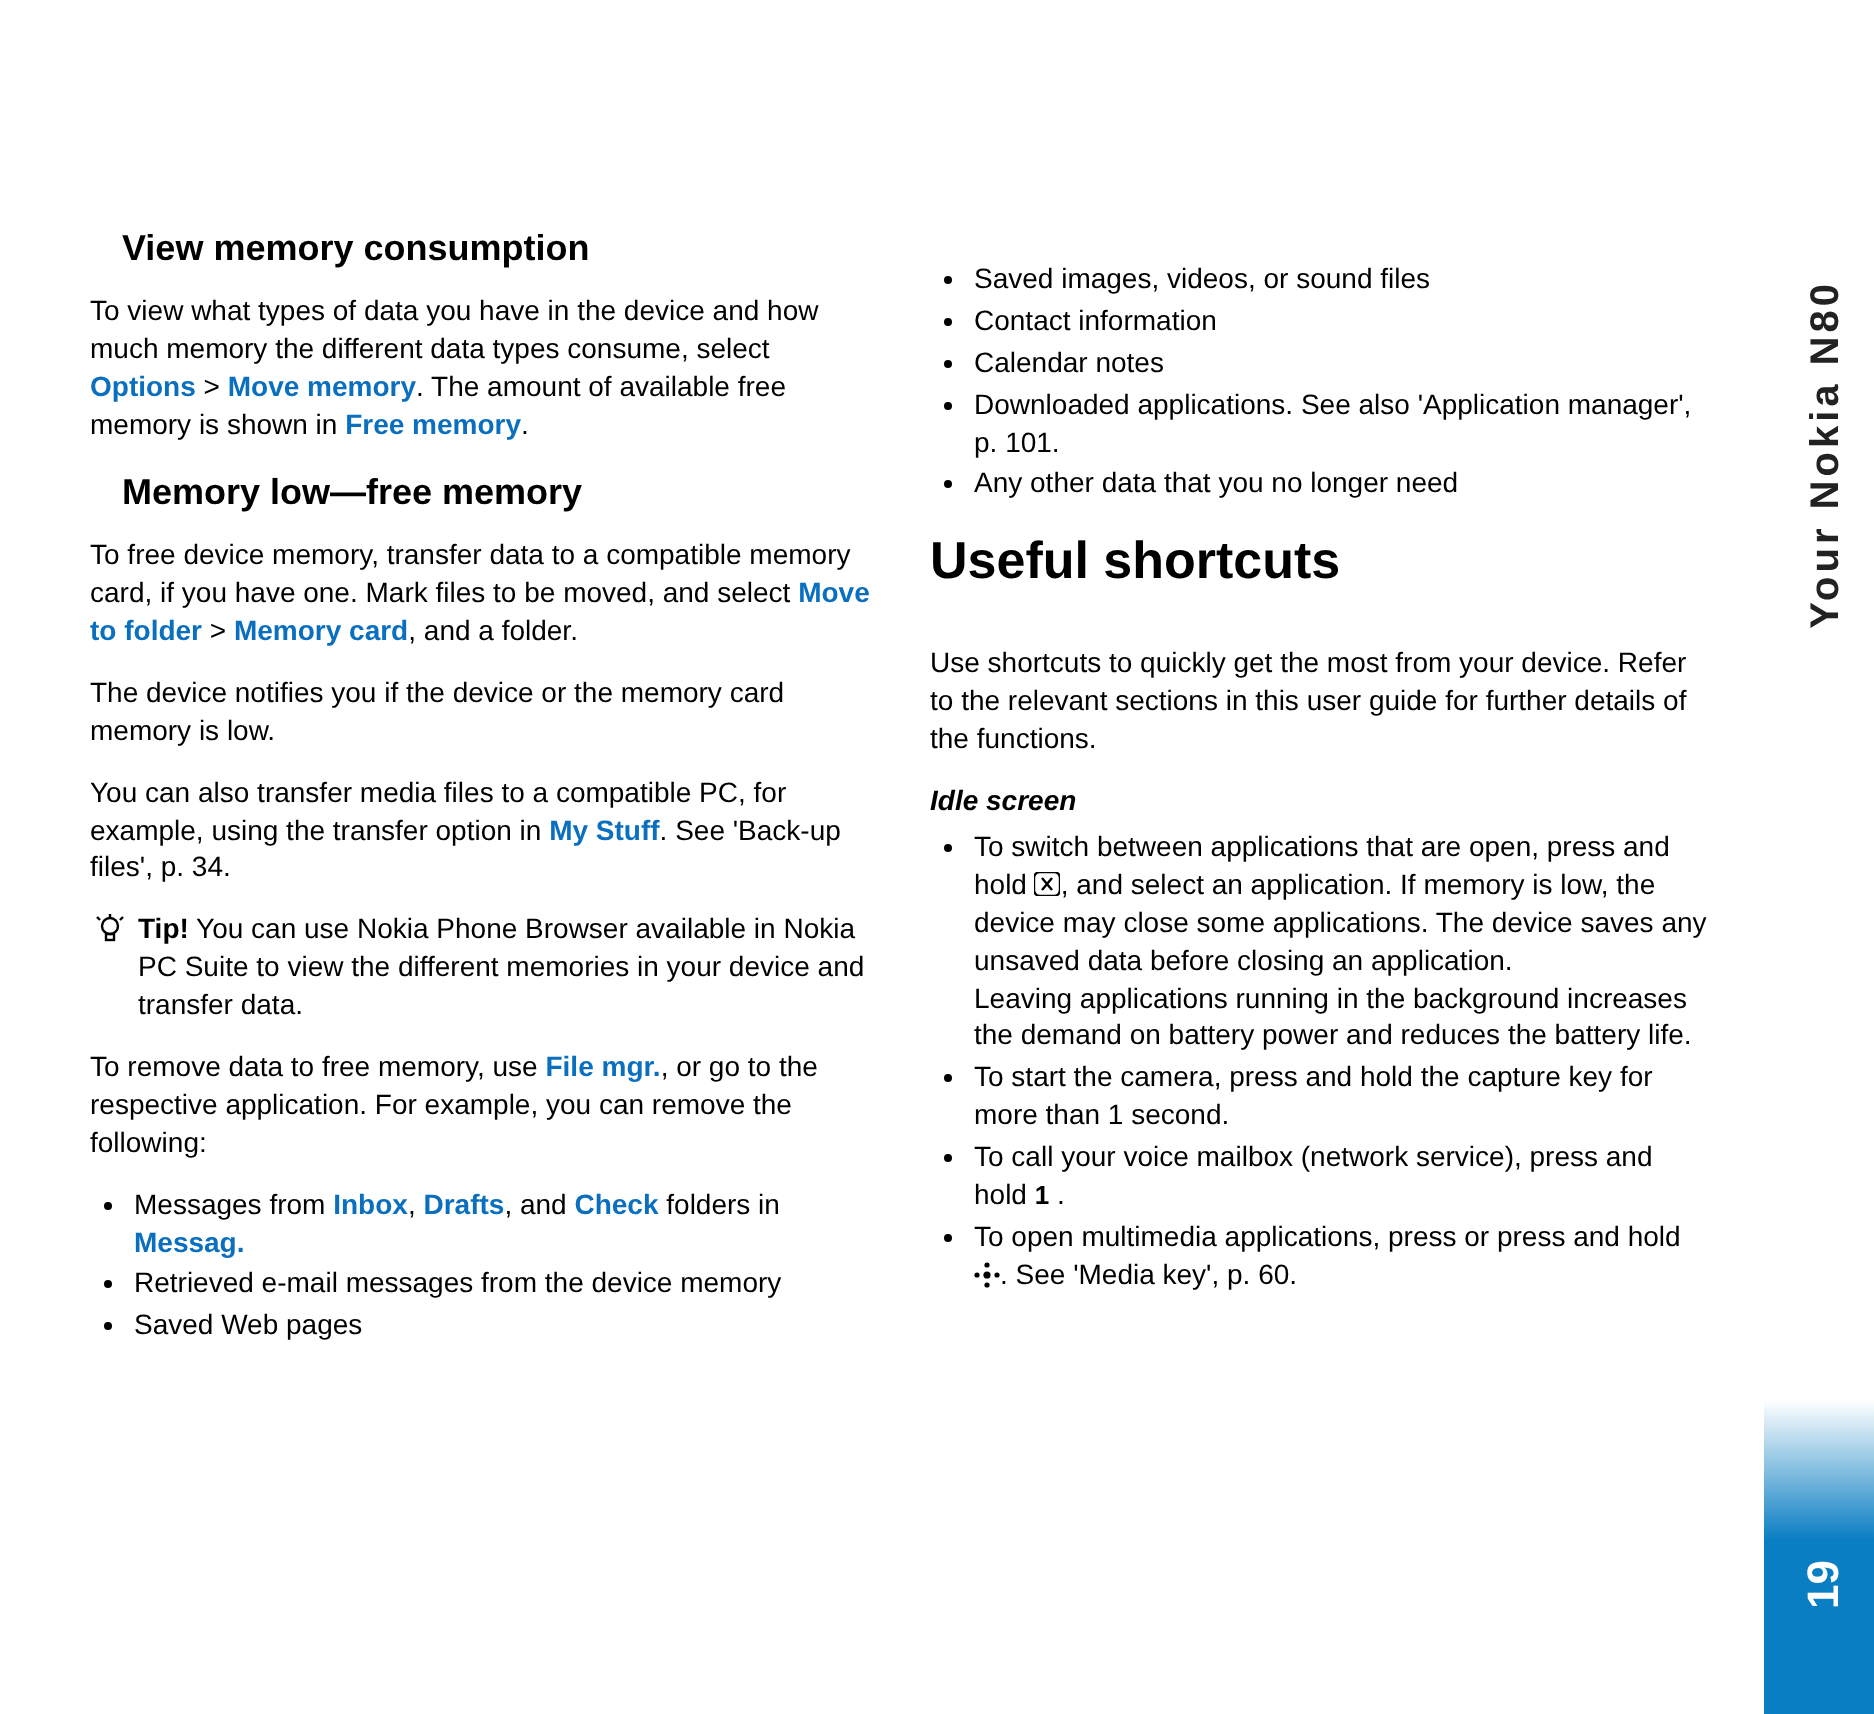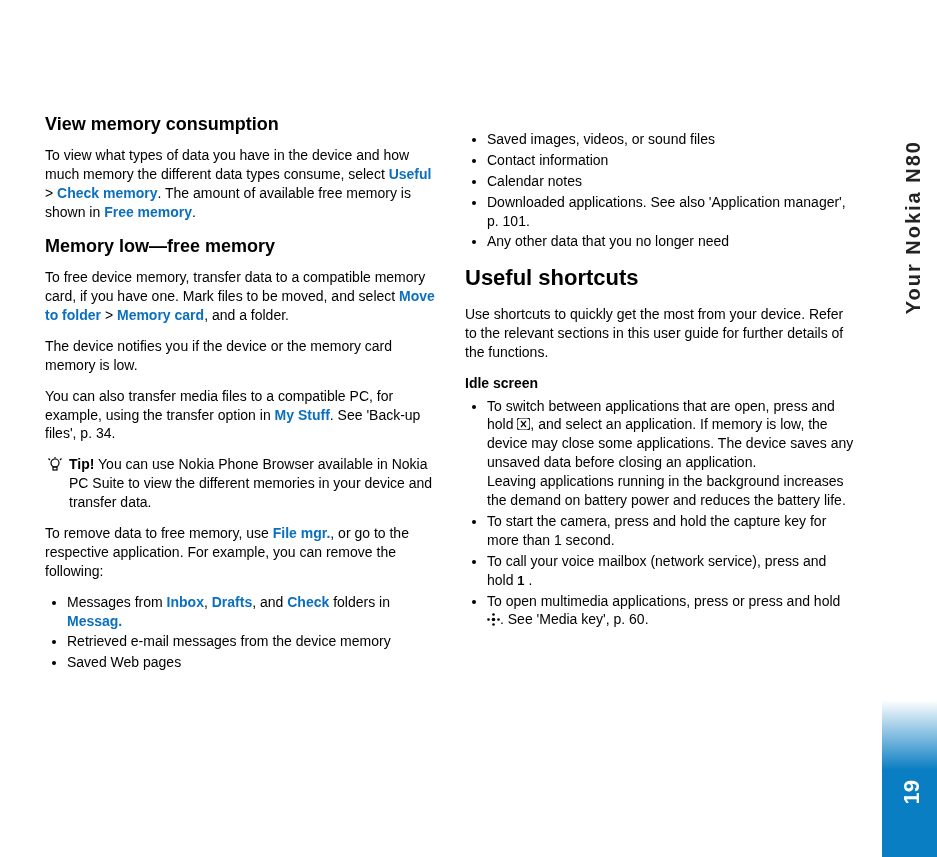--- a/index.html
+++ b/index.html
@@ -73,26 +73,26 @@
     display: flex;
     gap: 30px;
   }
   .col {
     width: 390px;
     line-height: 1.35;
   }
   h3 {
     font-size: 18px;
     font-weight: bold;
-    margin: 0 0 10px 0;
+    margin: 0 0 10px 16px;
   }
   h2 {
-    font-size: 22px;
-    font-weight: bold;
-    margin: 0 0 12px 0;
+    font-size: 26px;
+    font-weight: bold;
+    margin: 0 0 24px 0;
   }
   p {
     margin: 0 0 12px 0;
   }
   ul {
     margin: 0 0 12px 0;
     padding-left: 22px;
   }
   li {
     margin-bottom: 2px;
@@ -124,21 +124,21 @@
   <div class="bottom"></div>
 </div>
 <div class="side-label">Your Nokia N80</div>
 <div class="page-number">19</div>
 
 <div class="content">
 
   <div class="col">
     <h3>View memory consumption</h3>
     <p>
-      <span>To view what types of data you have in the device and how much memory the different data types consume, select </span><span class="nav">Useful</span><span> &gt; </span><span class="nav">Check memory</span><span>. The amount of available free memory is shown in </span><span class="nav">Free memory</span><span>.</span>
+      <span>To view what types of data you have in the device and how much memory the different data types consume, select </span><span class="nav">Options</span><span> &gt; </span><span class="nav">Move memory</span><span>. The amount of available free memory is shown in </span><span class="nav">Free memory</span><span>.</span>
     </p>
 
     <h3>Memory low—free memory</h3>
     <p>
       <span>To free device memory, transfer data to a compatible memory card, if you have one. Mark files to be moved, and select </span><span class="nav">Move to folder</span><span> &gt; </span><span class="nav">Memory card</span><span>, and a folder.</span>
     </p>
     <p>The device notifies you if the device or the memory card memory is low.</p>
     <p>
       <span>You can also transfer media files to a compatible PC, for example, using the transfer option in </span><span class="nav">My Stuff</span><span>. See 'Back-up files', p. 34.</span>
     </p>
@@ -174,21 +174,21 @@
       <li>Saved images, videos, or sound files</li>
       <li>Contact information</li>
       <li>Calendar notes</li>
       <li>Downloaded applications. See also 'Application manager', p. 101.</li>
       <li>Any other data that you no longer need</li>
     </ul>
 
     <h2>Useful shortcuts</h2>
     <p>Use shortcuts to quickly get the most from your device. Refer to the relevant sections in this user guide for further details of the functions.</p>
 
-    <p class="bold" style="margin-bottom:4px;">Idle screen</p>
+    <p class="bold" style="margin-bottom:4px;font-style:italic;">Idle screen</p>
     <ul>
       <li>
         <span>To switch between applications that are open, press and hold </span><span class="inline-icon"><svg width="13" height="12" viewBox="0 0 13 12" style="vertical-align:-1px">
               <rect x="0" y="0" width="13" height="12" rx="3" fill="none" stroke="#000" stroke-width="1.2"></rect>
               <path d="M4 3 L6.5 6 L4 9 M9 3 L6.5 6 L9 9" fill="none" stroke="#000" stroke-width="1.2"></path>
             </svg></span><span>, and select an application. If memory is low, the device may close some applications. The device saves any unsaved data before closing an application.</span><br>
         <span>Leaving applications running in the background increases the demand on battery power and reduces the battery life.</span>
       </li>
       <li>To start the camera, press and hold the capture key for more than 1 second.</li>
       <li>

